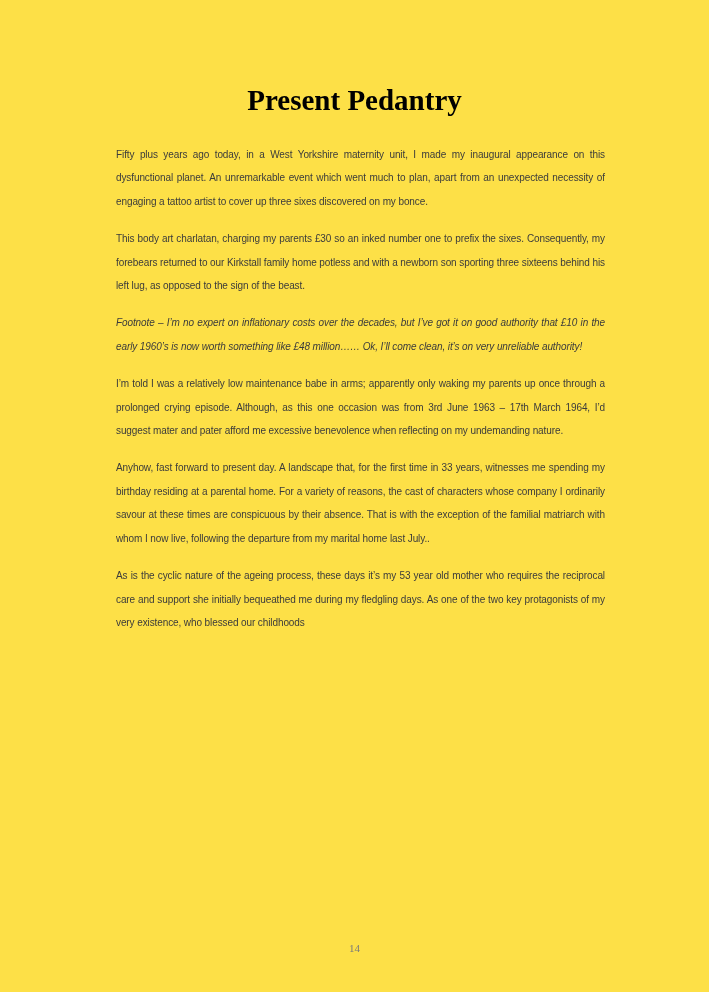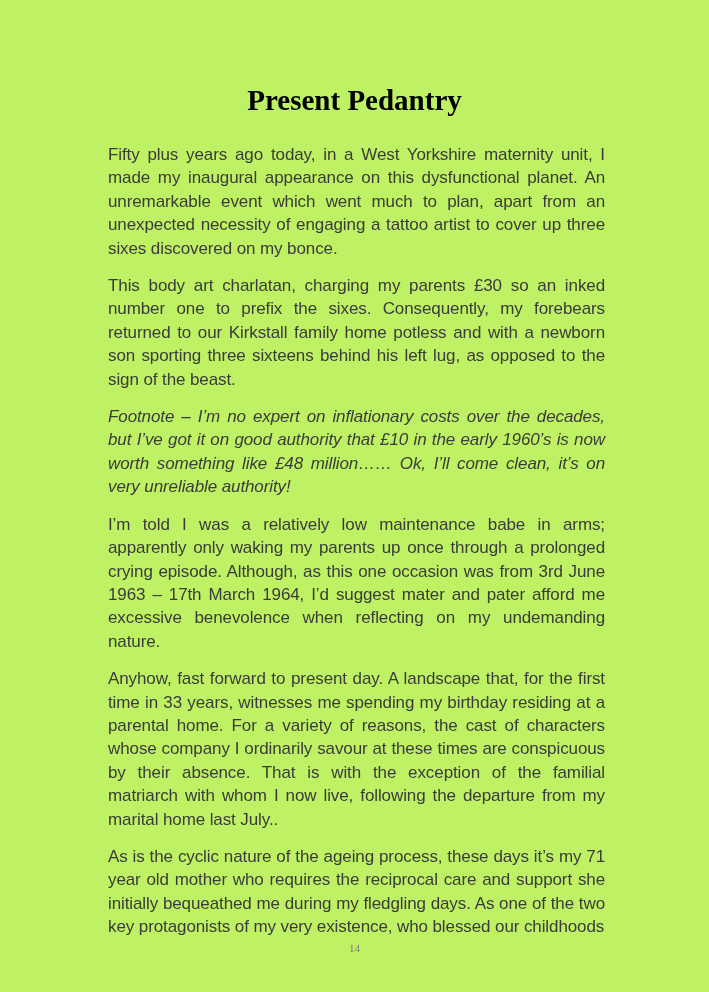--- a/index.html
+++ b/index.html
@@ -11,21 +11,21 @@
       width: 709px;
       height: 992px;
       position: relative;
       overflow: hidden;
     }
     .page {
       position: absolute;
       left: 0; top: 0;
       width: 709px;
       height: 992px;
-      background: #bef264;
+      background: #fde047;
     }
     .title {
       position: absolute;
       top: 82px;
       left: 0;
       width: 709px;
       text-align: center;
       font-family: "Liberation Serif", "DejaVu Serif", serif;
       font-weight: bold;
       font-size: 29px;
@@ -33,23 +33,23 @@
       color: #000000;
       margin: 0;
     }
     .body-text {
       position: absolute;
       top: 143px;
       left: 104px;
       width: 501px;
     }
     .para {
-      margin: 0 0 14px 4px;
+      margin: 0 0 14px 12px;
       font-family: "Liberation Sans", "DejaVu Sans", sans-serif;
-      font-size: 17px;
+      font-size: 10px;
       line-height: 23.4px;
       color: #3b3b3b;
       text-align: justify;
       letter-spacing: -0.1px;
     }
     .para.italic {
       font-style: italic;
     }
     .page-number {
       position: absolute;
@@ -67,17 +67,17 @@
 
 <div class="page">
   <h1 class="title">Present Pedantry</h1>
 
   <div class="body-text">
     <p class="para">Fifty plus years ago today, in a West Yorkshire maternity unit, I made my inaugural appearance on this dysfunctional planet. An unremarkable event which went much to plan, apart from an unexpected necessity of engaging a tattoo artist to cover up three sixes discovered on my bonce.</p>
     <p class="para">This body art charlatan, charging my parents £30 so an inked number one to prefix the sixes. Consequently, my forebears returned to our Kirkstall family home potless and with a newborn son sporting three sixteens behind his left lug, as opposed to the sign of the beast.</p>
     <p class="para italic">Footnote – I’m no expert on inflationary costs over the decades, but I’ve got it on good authority that £10 in the early 1960’s is now worth something like £48 million…… Ok, I’ll come clean, it’s on very unreliable authority!</p>
     <p class="para">I’m told I was a relatively low maintenance babe in arms; apparently only waking my parents up once through a prolonged crying episode. Although, as this one occasion was from 3rd June 1963 – 17th March 1964, I’d suggest mater and pater afford me excessive benevolence when reflecting on my undemanding nature.</p>
     <p class="para">Anyhow, fast forward to present day. A landscape that, for the first time in 33 years, witnesses me spending my birthday residing at a parental home. For a variety of reasons, the cast of characters whose company I ordinarily savour at these times are conspicuous by their absence. That is with the exception of the familial matriarch with whom I now live, following the departure from my marital home last July..</p>
-    <p class="para">As is the cyclic nature of the ageing process, these days it’s my 71 year old mother who requires the reciprocal care and support she initially bequeathed me during my fledgling days. As one of the two key protagonists of my very existence, who blessed our childhoods</p>
+    <p class="para">As is the cyclic nature of the ageing process, these days it’s my 53 year old mother who requires the reciprocal care and support she initially bequeathed me during my fledgling days. As one of the two key protagonists of my very existence, who blessed our childhoods</p>
   </div>
 
   <div class="page-number">14</div>
 </div>
 
 </body></html>

